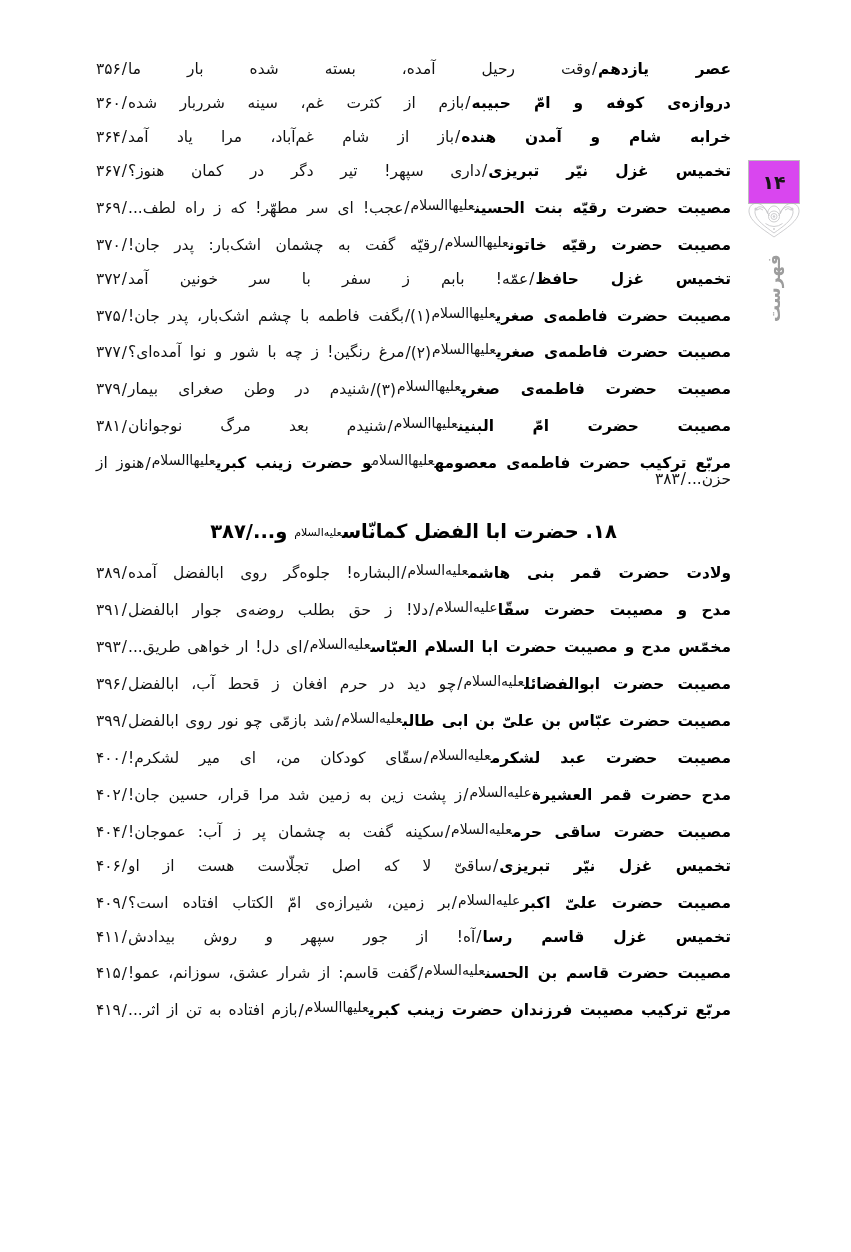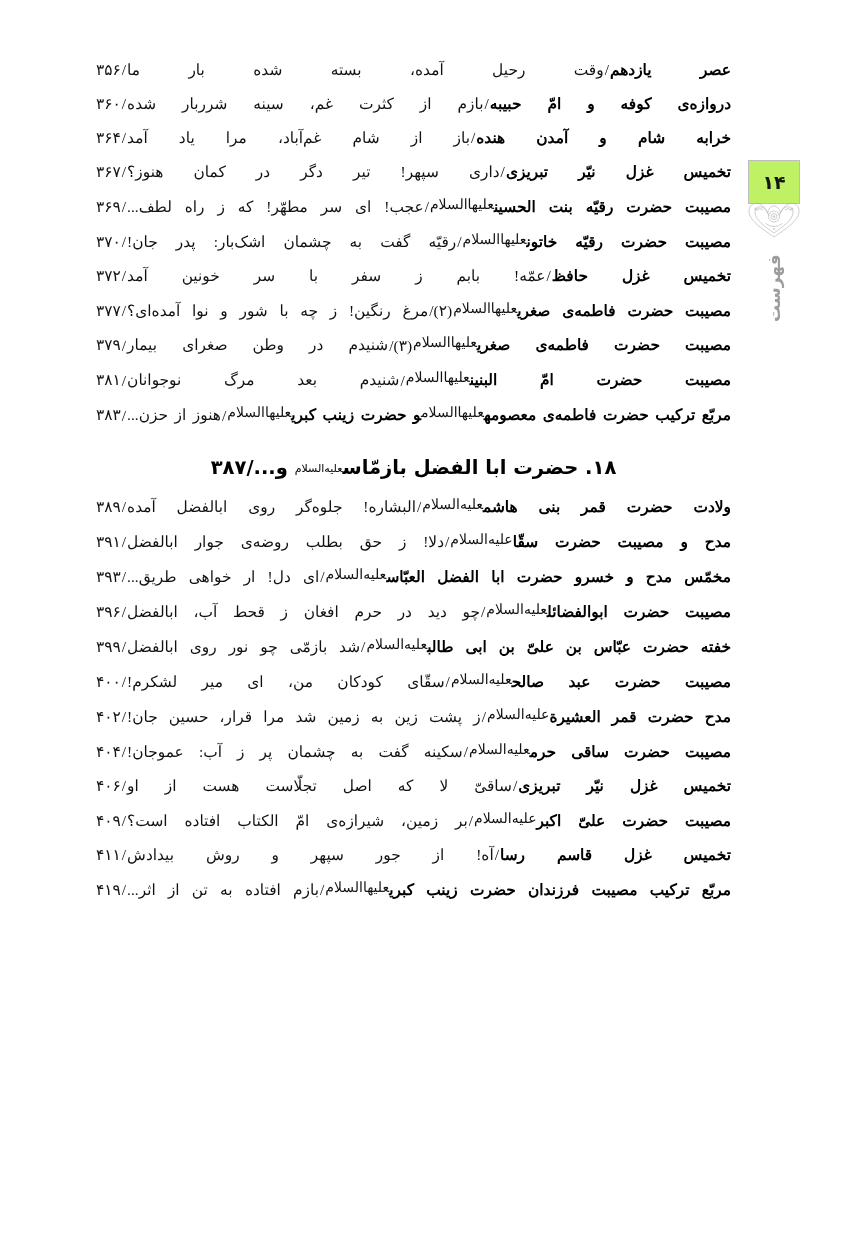--- a/index.html
+++ b/index.html
@@ -29,21 +29,21 @@
     right: 45px;
     width: 64px;
     display: flex;
     flex-direction: column;
     align-items: center;
   }
   .folio-box {
     width: 52px;
     height: 44px;
     border: 1.2px solid #bdbdbd;
-    background: #bef264;
+    background: #d946ef;
     display: flex;
     align-items: center;
     justify-content: center;
     box-sizing: border-box;
   }
   .folio-num {
     font-family: "DejaVu Sans", sans-serif;
     font-size: 19px;
     font-weight: 700;
     color: #161616;
@@ -82,21 +82,20 @@
 
   .toc-entry {
     display: block;
     text-align: justify;
     text-align-last: justify;
     font-size: 15.4px;
     line-height: 1.0;
     margin: 0 0 18.5px 0;
     white-space: normal;
     unicode-bidi: isolate;
-    font-family: Liberation Serif, serif;
   }
   .toc-entry .title {
     font-weight: 700;
     color: #000000;
   }
   .toc-entry .hon {
     font-size: 14px;
     font-weight: 400;
     color: #111;
     vertical-align: 0.22em;
@@ -189,20 +188,23 @@
       </p>
 
       <p class="toc-entry">
         <span class="title">مصیبت حضرت رقیّه خاتون</span><span class="hon">علیهاالسلام</span><span class="sep">/</span><span class="desc">رقیّه گفت به چشمان اشک‌بار: پدر جان!</span><span class="sep">/</span><span class="pg">۳۷۰</span>
       </p>
 
       <p class="toc-entry">
         <span class="title">تخمیس غزل حافظ</span><span class="sep">/</span><span class="desc">عمّه! بابم ز سفر با سر خونین آمد</span><span class="sep">/</span><span class="pg">۳۷۲</span>
       </p>
 
+      <p class="toc-entry">
+        <span class="title">مصیبت حضرت فاطمه‌ی صغری</span><span class="hon">علیهاالسلام</span><span class="sep">(۱)/</span><span class="desc">بگفت فاطمه با چشم اشک‌بار، پدر جان!</span><span class="sep">/</span><span class="pg">۳۷۵</span>
+      </p>
 
       <p class="toc-entry">
         <span class="title">مصیبت حضرت فاطمه‌ی صغری</span><span class="hon">علیهاالسلام</span><span class="sep">(۲)/</span><span class="desc">مرغ رنگین! ز چه با شور و نوا آمده‌ای؟</span><span class="sep">/</span><span class="pg">۳۷۷</span>
       </p>
 
       <p class="toc-entry">
         <span class="title">مصیبت حضرت فاطمه‌ی صغری</span><span class="hon">علیهاالسلام</span><span class="sep">(۳)/</span><span class="desc">شنیدم در وطن صغرای بیمار</span><span class="sep">/</span><span class="pg">۳۷۹</span>
       </p>
 
       <p class="toc-entry">
@@ -210,48 +212,48 @@
       </p>
 
       <p class="toc-entry">
         <span class="title">مربّع ترکیب حضرت فاطمه‌ی معصومه</span><span class="hon">علیهاالسلام</span><span class="title">و حضرت زینب کبری</span><span class="hon">علیهاالسلام</span><span class="sep">/</span><span class="desc">هنوز از حزن...</span><span class="sep">/</span><span class="pg">۳۸۳</span>
       </p>
 
     </div>
 
     <h2 class="section-heading">
       <span>۱۸.</span>
-      <span>حضرت ابا الفضل بازمّاس</span><span class="hon">علیه‌السلام</span>
+      <span>حضرت ابا الفضل کمانّاس</span><span class="hon">علیه‌السلام</span>
       <span>و...</span><span>/</span><span>۳۸۷</span>
     </h2>
 
     <div>
 
       <p class="toc-entry">
         <span class="title">ولادت حضرت قمر بنی هاشم</span><span class="hon">علیه‌السلام</span><span class="sep">/</span><span class="desc">البشاره! جلوه‌گر روی ابالفضل آمده</span><span class="sep">/</span><span class="pg">۳۸۹</span>
       </p>
 
       <p class="toc-entry">
         <span class="title">مدح و مصیبت حضرت سقّا</span><span class="hon">علیه‌السلام</span><span class="sep">/</span><span class="desc">دلا! ز حق بطلب روضه‌ی جوار ابالفضل</span><span class="sep">/</span><span class="pg">۳۹۱</span>
       </p>
 
       <p class="toc-entry">
-        <span class="title">مخمّس مدح و خسرو حضرت ابا الفضل العبّاس</span><span class="hon">علیه‌السلام</span><span class="sep">/</span><span class="desc">ای دل! ار خواهی طریق...</span><span class="sep">/</span><span class="pg">۳۹۳</span>
+        <span class="title">مخمّس مدح و مصیبت حضرت ابا السلام العبّاس</span><span class="hon">علیه‌السلام</span><span class="sep">/</span><span class="desc">ای دل! ار خواهی طریق...</span><span class="sep">/</span><span class="pg">۳۹۳</span>
       </p>
 
       <p class="toc-entry">
         <span class="title">مصیبت حضرت ابوالفضائل</span><span class="hon">علیه‌السلام</span><span class="sep">/</span><span class="desc">چو دید در حرم افغان ز قحط آب، ابالفضل</span><span class="sep">/</span><span class="pg">۳۹۶</span>
       </p>
 
       <p class="toc-entry">
-        <span class="title">خفته حضرت عبّاس بن علیّ بن ابی طالب</span><span class="hon">علیه‌السلام</span><span class="sep">/</span><span class="desc">شد بازمّی چو نور روی ابالفضل</span><span class="sep">/</span><span class="pg">۳۹۹</span>
-      </p>
-
-      <p class="toc-entry">
-        <span class="title">مصیبت حضرت عبد صالح</span><span class="hon">علیه‌السلام</span><span class="sep">/</span><span class="desc">سقّای کودکان من، ای میر لشکرم!</span><span class="sep">/</span><span class="pg">۴۰۰</span>
+        <span class="title">مصیبت حضرت عبّاس بن علیّ بن ابی طالب</span><span class="hon">علیه‌السلام</span><span class="sep">/</span><span class="desc">شد بازمّی چو نور روی ابالفضل</span><span class="sep">/</span><span class="pg">۳۹۹</span>
+      </p>
+
+      <p class="toc-entry">
+        <span class="title">مصیبت حضرت عبد لشکرم</span><span class="hon">علیه‌السلام</span><span class="sep">/</span><span class="desc">سقّای کودکان من، ای میر لشکرم!</span><span class="sep">/</span><span class="pg">۴۰۰</span>
       </p>
 
       <p class="toc-entry">
         <span class="title">مدح حضرت قمر العشیرة</span><span class="hon">علیه‌السلام</span><span class="sep">/</span><span class="desc">ز پشت زین به زمین شد مرا قرار، حسین جان!</span><span class="sep">/</span><span class="pg">۴۰۲</span>
       </p>
 
       <p class="toc-entry">
         <span class="title">مصیبت حضرت ساقی حرم</span><span class="hon">علیه‌السلام</span><span class="sep">/</span><span class="desc">سکینه گفت به چشمان پر ز آب: عموجان!</span><span class="sep">/</span><span class="pg">۴۰۴</span>
       </p>
 
@@ -261,20 +263,23 @@
 
       <p class="toc-entry">
         <span class="title">مصیبت حضرت علیّ اکبر</span><span class="hon">علیه‌السلام</span><span class="sep">/</span><span class="desc">بر زمین، شیرازه‌ی امّ الکتاب افتاده است؟</span><span class="sep">/</span><span class="pg">۴۰۹</span>
       </p>
 
       <p class="toc-entry">
         <span class="title">تخمیس غزل قاسم رسا</span><span class="sep">/</span><span class="desc">آه! از جور سپهر و روش بیدادش</span><span class="sep">/</span><span class="pg">۴۱۱</span>
       </p>
 
 
+      <p class="toc-entry">
+        <span class="title">مصیبت حضرت قاسم بن الحسن</span><span class="hon">علیه‌السلام</span><span class="sep">/</span><span class="desc">گفت قاسم: از شرار عشق، سوزانم، عمو!</span><span class="sep">/</span><span class="pg">۴۱۵</span>
+      </p>
 
 
       <p class="toc-entry">
         <span class="title">مربّع ترکیب مصیبت فرزندان حضرت زینب کبری</span><span class="hon">علیهاالسلام</span><span class="sep">/</span><span class="desc">بازم افتاده به تن از اثر...</span><span class="sep">/</span><span class="pg">۴۱۹</span>
       </p>
 
     </div>
   </div>
 </div>
 

